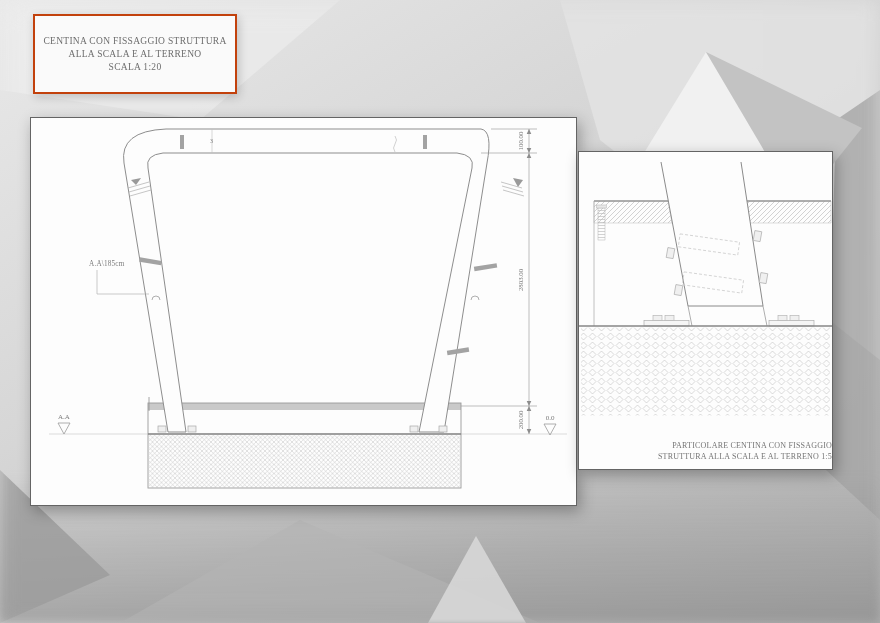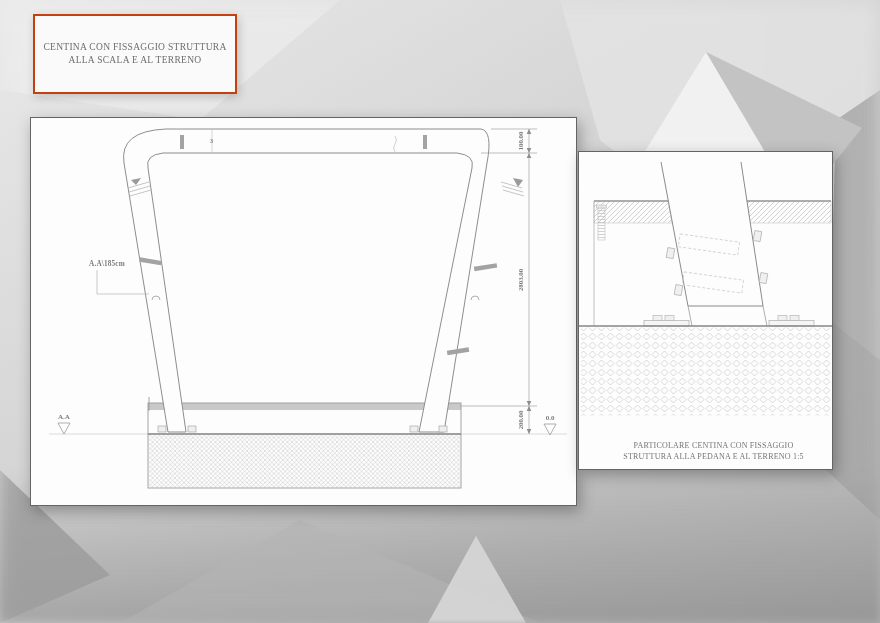--- a/index.html
+++ b/index.html
@@ -28,24 +28,24 @@
     background:rgba(251,251,251,.93);border:2px solid #c2410c;
     box-shadow:2px 3px 9px rgba(0,0,0,.18);
     display:flex;flex-direction:column;justify-content:center;text-align:center;
     color:#6d6d6d;font-size:9.5px;line-height:13px;letter-spacing:.3px;
   }
   
   .panel{
     position:absolute;background:#fdfdfd;border:1px solid #646464;
     box-shadow:3px 5px 14px rgba(0,0,0,.30);
   }
-  .main-panel{left:30px;top:117px;width:545px;height:387px;font-weight:bold;}
+  .main-panel{left:30px;top:117px;width:545px;height:387px;}
   .detail-panel{left:578px;top:151px;width:253px;height:317px;}
   .detail-caption{
-    position:absolute;left:8px;top:288px;width:100%;text-align:center;
+    position:absolute;left:0;top:288px;width:100%;text-align:right;
     color:#757575;font-size:8px;line-height:11px;letter-spacing:.2px;
   }
   svg{display:block;}
   svg text{font-family:"Liberation Serif","DejaVu Serif",serif;fill:#7b7b7b;}
 </style>
 </head>
 <body>
 
 <div class="bg">
   <div class="poly p1"></div>
@@ -56,20 +56,21 @@
   <div class="poly p6"></div>
   <div class="poly p9"></div>
   <div class="poly p7"></div>
   <div class="poly p8"></div>
   <div class="poly p10"></div>
 </div>
 
 <div class="title-box">
   <span>CENTINA CON FISSAGGIO STRUTTURA</span>
   <span>ALLA SCALA E AL TERRENO</span>
+  <span>SCALA 1:20</span>
 </div>
 
 <div class="panel main-panel">
   <svg width="545" height="387" viewBox="0 0 545 387">
     <defs>
       <pattern id="crosshatch" width="4.5" height="4.5" patternUnits="userSpaceOnUse">
         <path d="M0,0 L4.5,4.5 M4.5,0 L0,4.5" stroke="#c4c4c4" stroke-width="0.5"></path>
       </pattern>
     </defs>
 
@@ -199,15 +200,15 @@
         <rect x="199" y="163.5" width="9" height="5"></rect>
           <rect x="211" y="163.5" width="9" height="5"></rect>
       </g>
       <line x1="0" y1="174" x2="253" y2="174" stroke="#868686" stroke-width="1.4"></line>
       <rect x="2" y="175.5" width="249" height="88" fill="url(#diamonds)"></rect>
     </g>
   </svg>
 
   <div class="detail-caption">
     <div>PARTICOLARE CENTINA CON FISSAGGIO</div>
-    <div>STRUTTURA ALLA PEDANA E AL TERRENO 1:5</div>
+    <div>STRUTTURA ALLA SCALA E AL TERRENO 1:5</div>
   </div>
 </div>
 
 </body></html>

